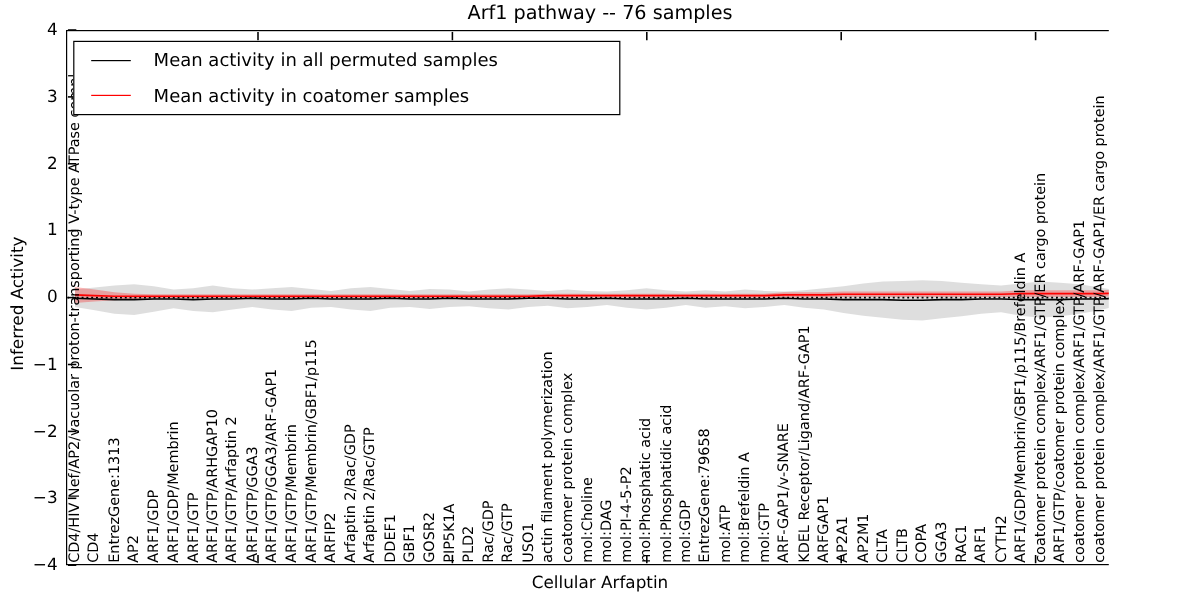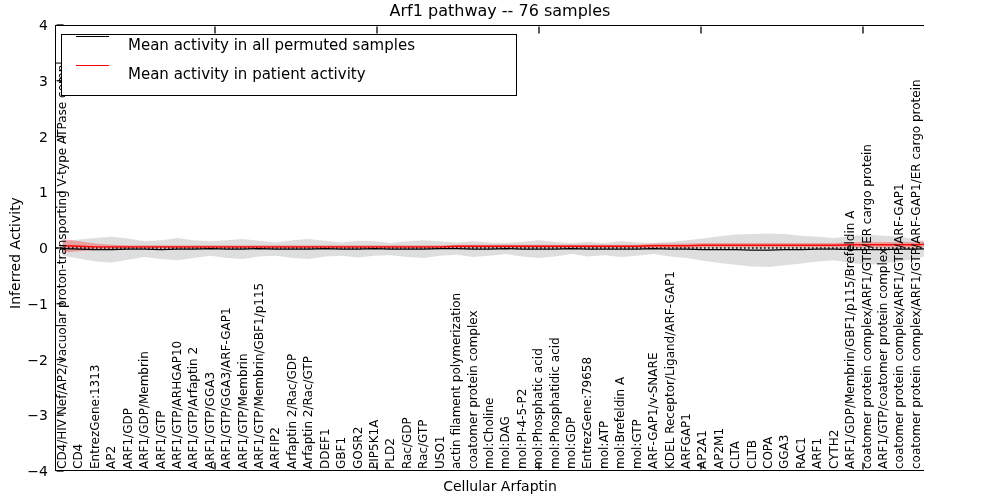--- a/index.html
+++ b/index.html
@@ -28,21 +28,21 @@
   }
   .xtick-label{
     position:absolute;font-size:12px;line-height:15px;white-space:nowrap;
     transform:rotate(-90deg);transform-origin:0 0;color:#000;
   }
   #legend{
     position:absolute;left:61px;top:34px;width:456px;height:62px;
     border:1.6px solid #000;background:#ffffff;box-sizing:border-box;
     display:flex;flex-direction:column;justify-content:space-evenly;z-index:6;
   }
-  .legend-row{display:flex;align-items:flex-start;height:29px;}
+  .legend-row{display:flex;align-items:center;height:29px;}
   .legend-line{width:33px;height:0;border-top-width:1.6px;border-top-style:solid;margin:0 19px 0 14px;}
   .legend-label{font-size:15px;}
   #xlabels-layer,#yticks-layer{position:absolute;left:0;top:0;width:1000px;height:500px;z-index:2;pointer-events:none;}
 </style>
 </head>
 <body>
 
 <div id="figure">
   <div id="title">Arf1 pathway -- 76 samples</div>
 
@@ -160,16 +160,16 @@
   <div id="ylabel">Inferred Activity</div>
   <div id="xlabel">Cellular Arfaptin</div>
 
   <div id="legend">
     <div class="legend-row">
       <span class="legend-line" style="border-top-color:#000000;"></span>
       <span class="legend-label">Mean activity in all permuted samples</span>
     </div>
     <div class="legend-row">
       <span class="legend-line" style="border-top-color:#ff0000;"></span>
-      <span class="legend-label">Mean activity in patient activity</span>
+      <span class="legend-label">Mean activity in coatomer samples</span>
     </div>
   </div>
 </div>
 
 </body></html>

